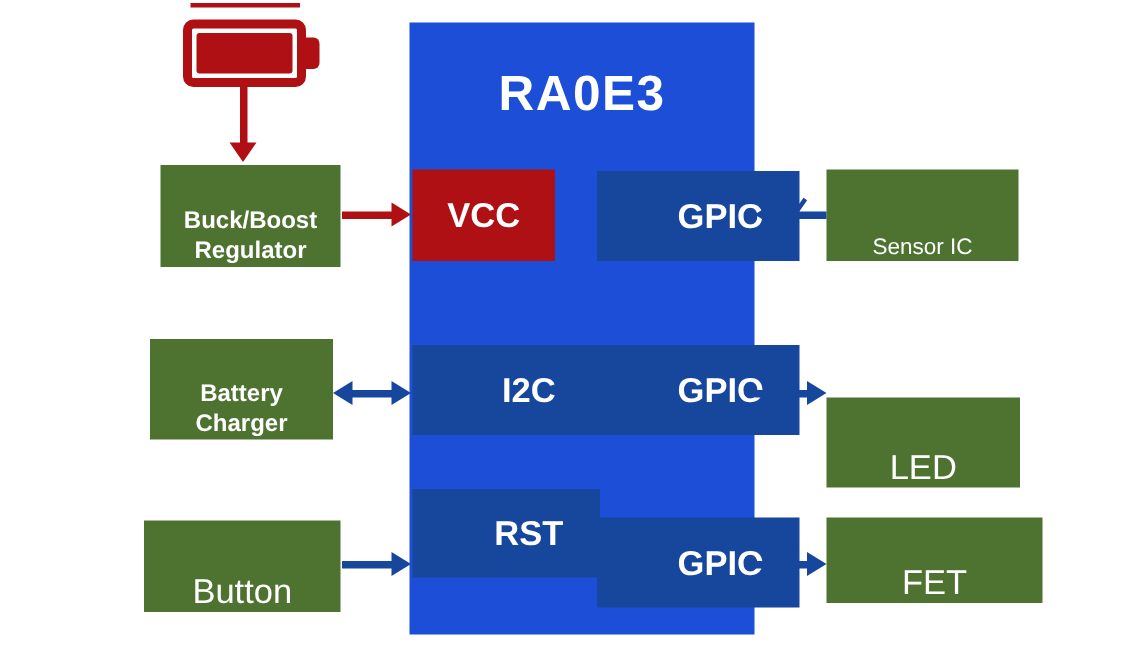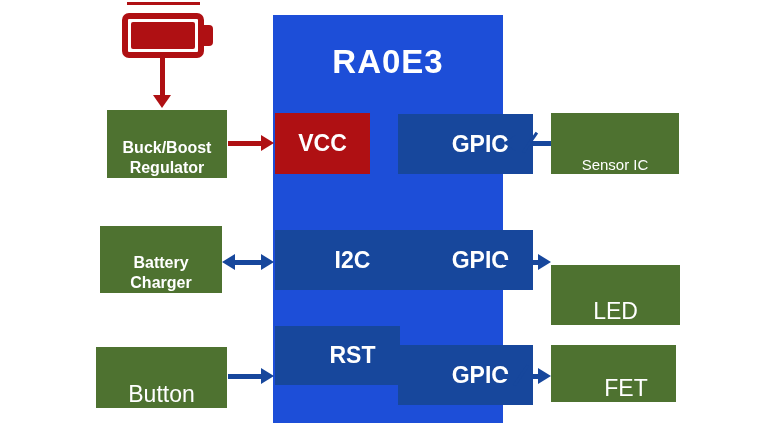--- a/index.html
+++ b/index.html
@@ -106,21 +106,21 @@
     <span>Charger</span>
   </div>
 
   <div class="abs periph lite2" style="left:551px;top:113px;width:128px;height:61px;">
     <span>Hall</span>
     <span>Sensor IC</span>
   </div>
   <div class="abs periph lite" style="left:551px;top:232px;width:129px;height:60px;margin-top:33px;">
     <span>LED</span>
   </div>
-  <div class="abs periph lite" style="left:551px;top:345px;width:100px;height:57px;padding-left:25px;">
+  <div class="abs periph lite" style="left:551px;top:345px;width:144px;height:57px;">
     <span>FET</span>
   </div>
 
   <div class="abs shaft-h red" style="left:228px;top:141px;width:34px;"></div>
   <div class="abs head right red" style="left:261px;top:135px;"></div>
 
   <div class="abs shaft-h" style="left:233px;top:260px;width:30px;"></div>
   <div class="abs head left" style="left:222px;top:254px;"></div>
   <div class="abs head right" style="left:261px;top:254px;"></div>
 

